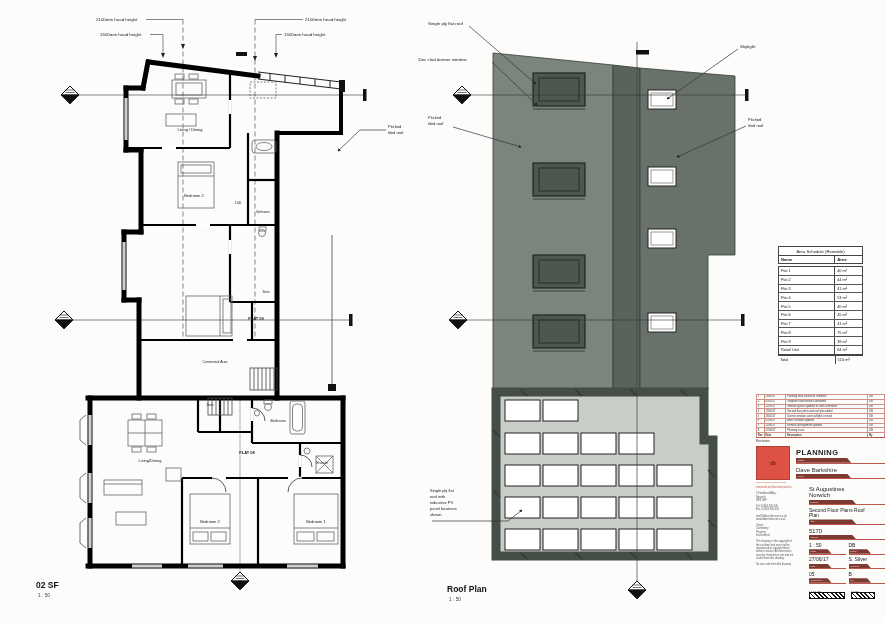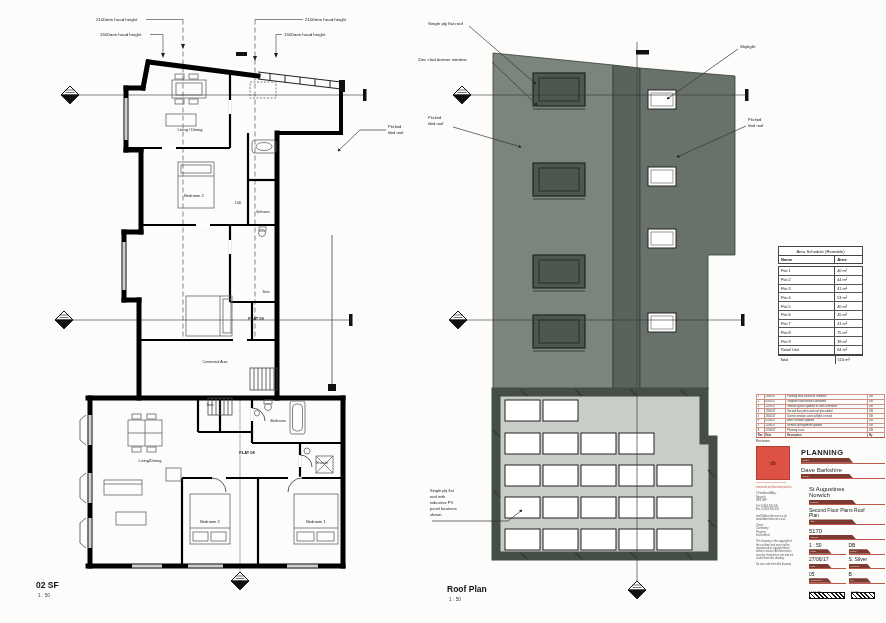--- a/index.html
+++ b/index.html
@@ -24,21 +24,21 @@
   .as-row span{padding:1.4px 2px;}
   .as-total{display:flex;font-size:3.9px;border-top:0.7px solid #444;}
   .as-total span{padding:1.4px 2px;}
 
   
   .tblock{position:absolute;left:756px;top:394px;width:129px;color:#222;}
   .rev-table{width:100%;border-collapse:collapse;table-layout:fixed;font-size:2.6px;color:#333;}
   .rev-table td{border:0.4px solid #cf9186;padding:0.4px 0.8px;overflow:hidden;white-space:nowrap;}
   .rev-table tr.hdr td{font-weight:bold;border-bottom:0.8px solid #b5554a;}
   .rev-label{font-size:3.2px;margin:1px 0 3px;color:#333;}
-  .logo-row{display:flex;gap:5px;align-items:flex-start;}
+  .logo-row{display:flex;align-items:flex-start;}
   .logo{width:32px;height:32px;background:#dd5244;border:0.8px solid #b04035;position:relative;flex:none;}
   .logo span{position:absolute;left:50%;top:50%;transform:translate(-50%,-50%);
              font-size:5px;color:#7a241c;font-weight:bold;}
   .logo-cap{font-size:2.5px;color:#c0574a;margin-top:1px;width:40px;line-height:1.2;}
   .planning{font-size:7.5px;font-weight:bold;letter-spacing:0.4px;margin-top:2px;}
   .fbar{position:relative;height:4.6px;border-bottom:0.8px solid #c0574a;margin:1px 0 2.5px;}
   .fbar i{position:absolute;left:0;top:0;height:100%;width:62%;background:#7d3a30;
           clip-path:polygon(0 0,calc(100% - 4px) 0,100% 100%,0 100%);
           font-style:normal;font-size:2.3px;color:#f4ddd8;line-height:4.8px;
           padding-left:1.5px;box-sizing:border-box;white-space:nowrap;overflow:hidden;}

